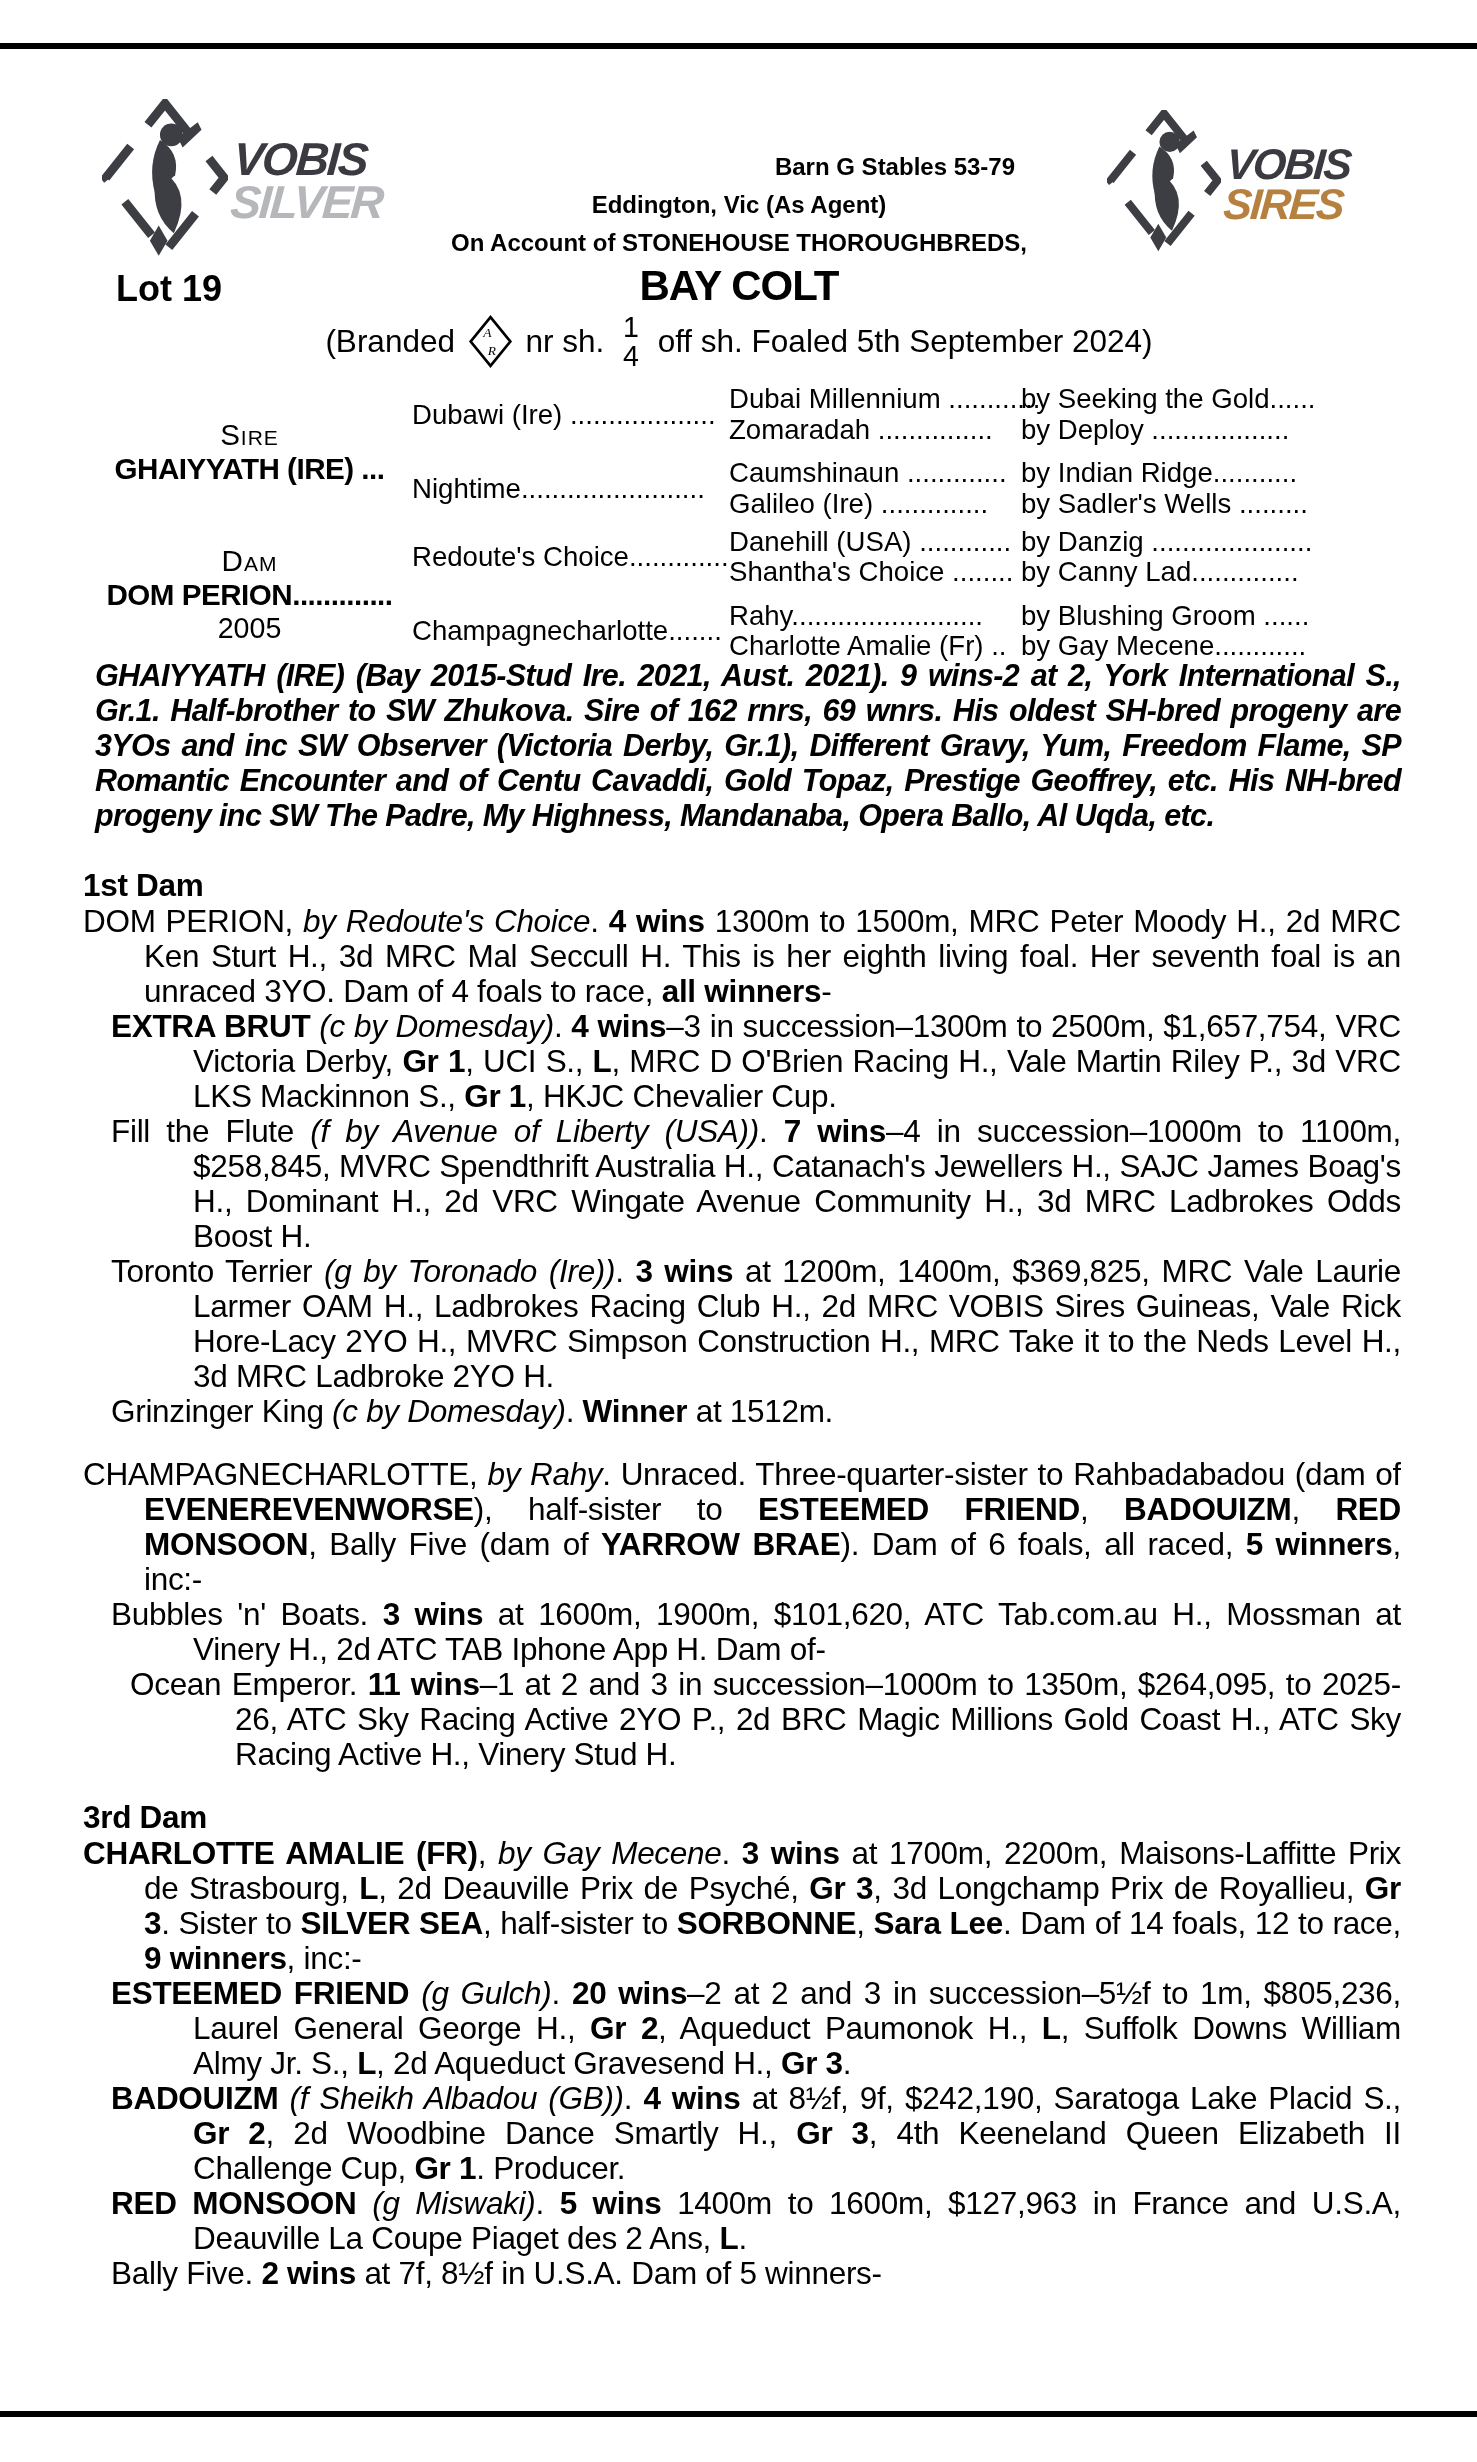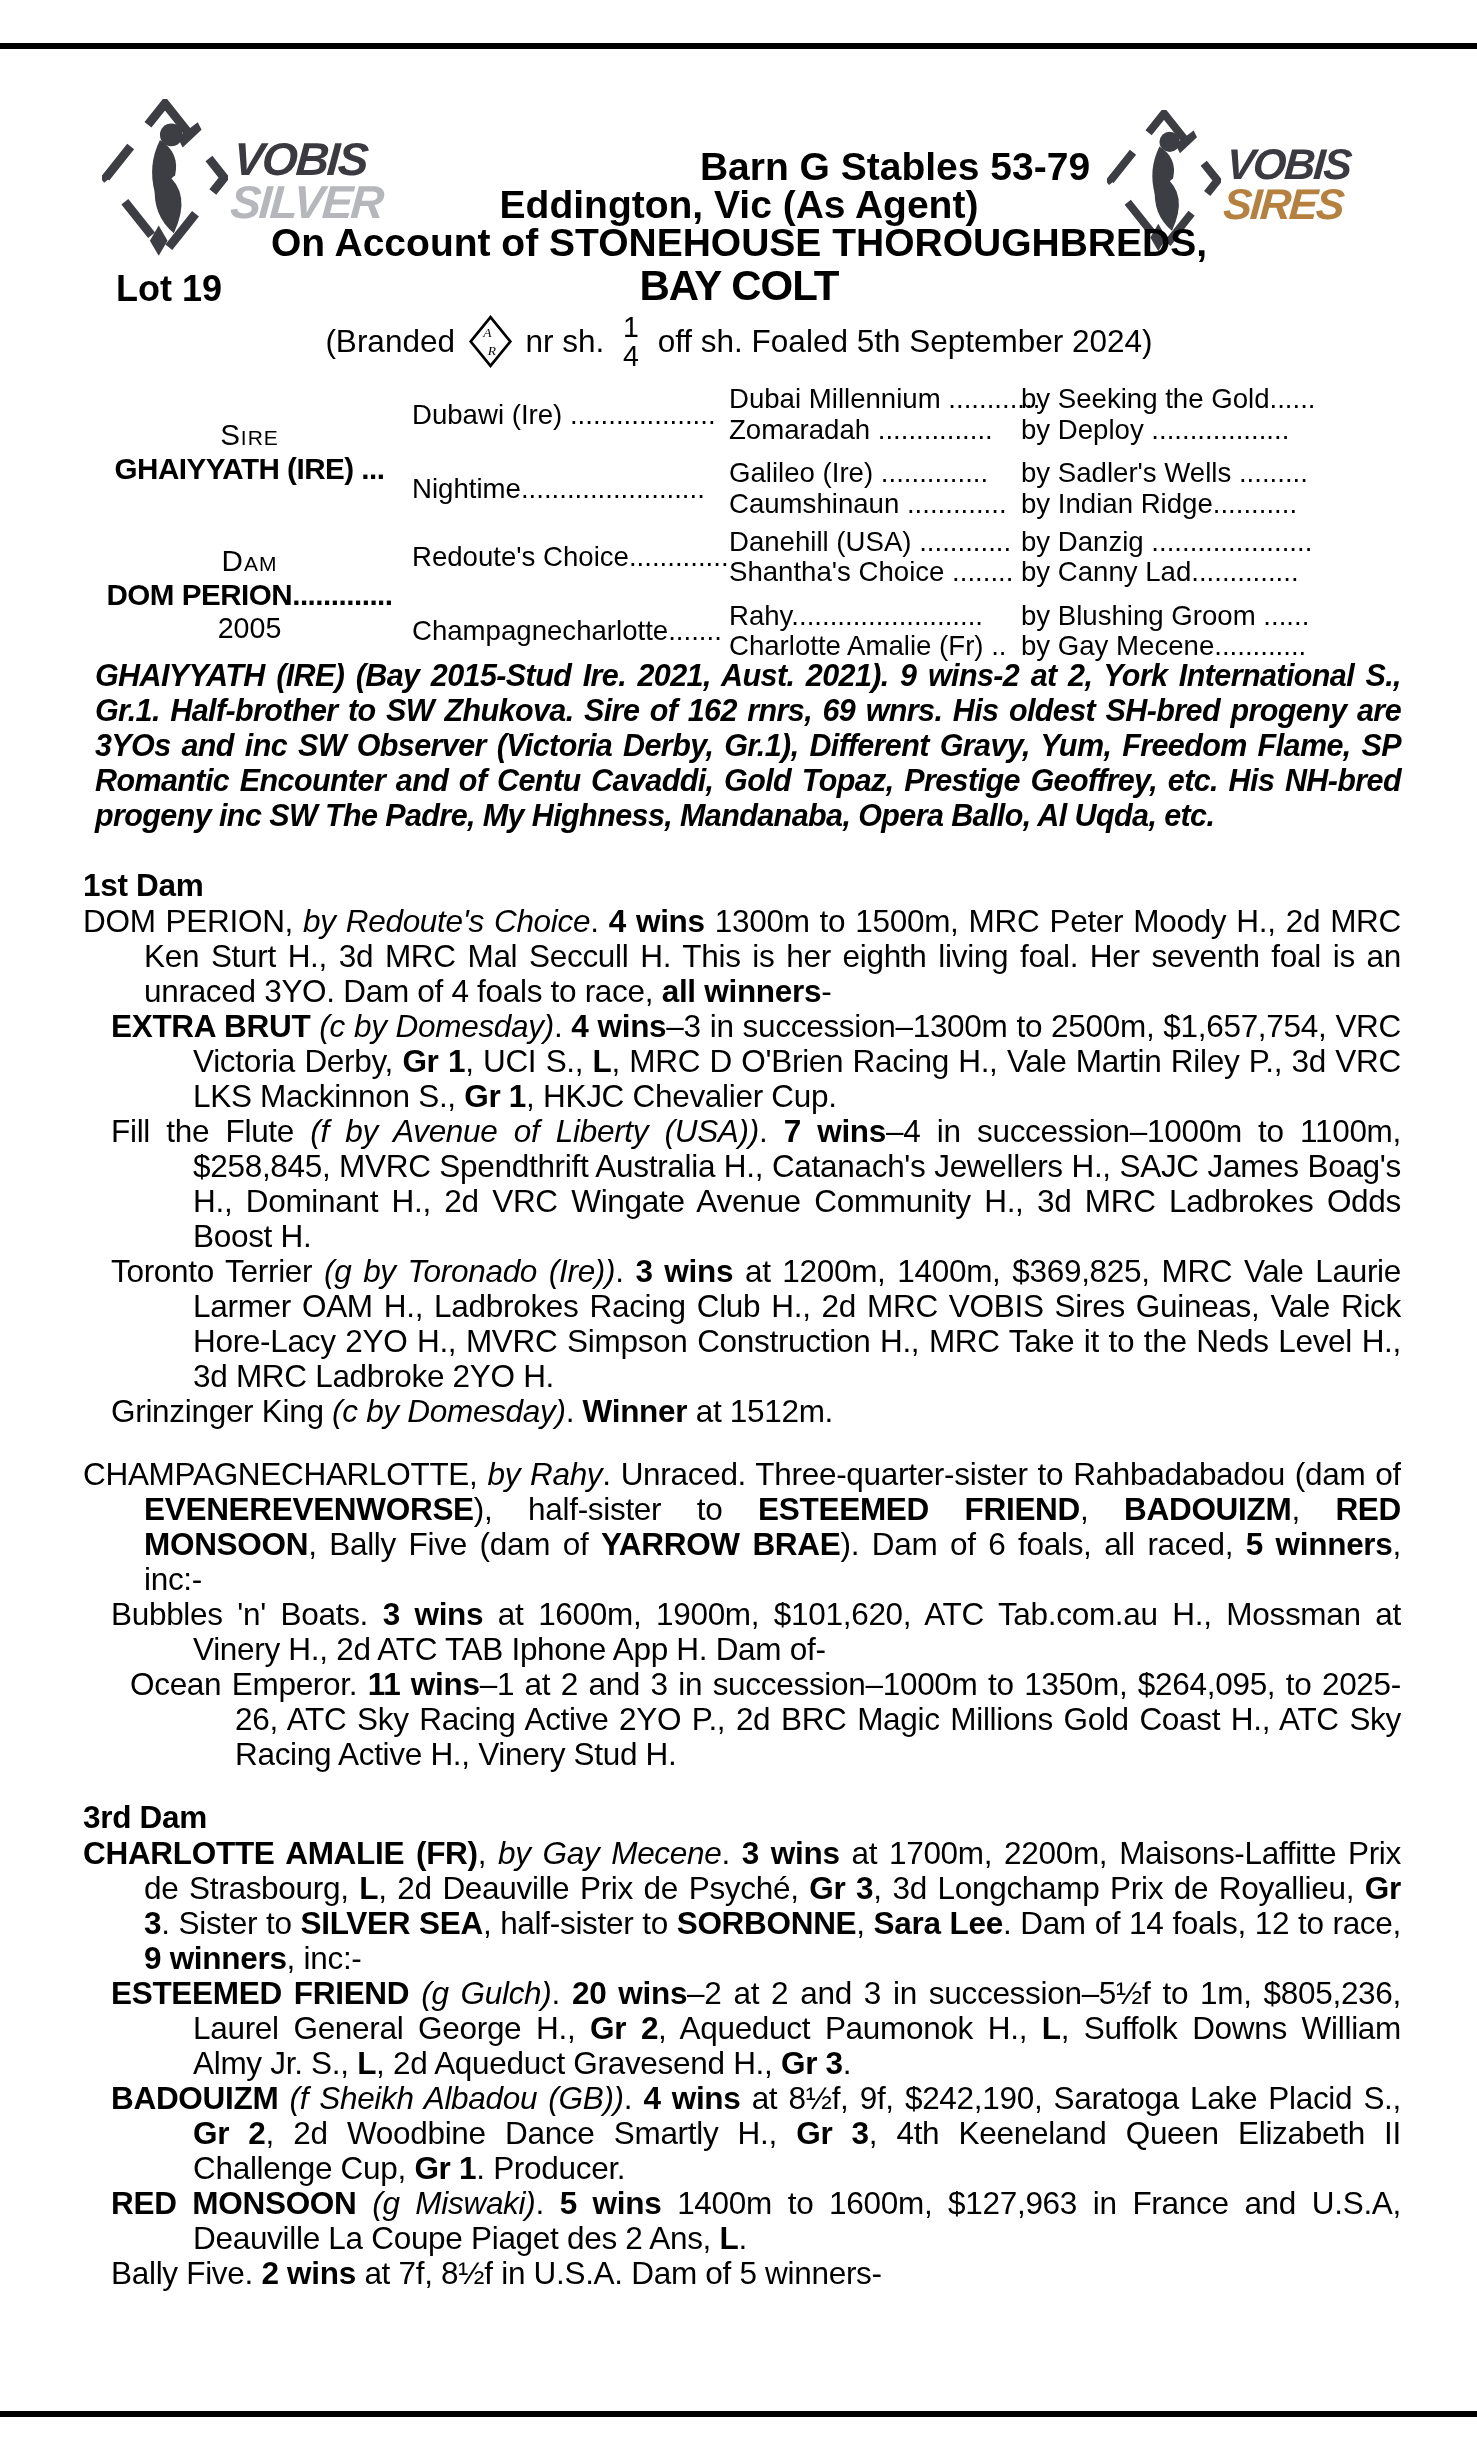--- a/index.html
+++ b/index.html
@@ -20,21 +20,21 @@
   .logo-right .emblem{width:114px;height:148px;}
   .logo-words{display:flex;flex-direction:column;font-weight:bold;font-style:italic;
     font-size:46px;line-height:0.94;letter-spacing:-2px;transform:skewX(-4deg);}
   .logo-right .logo-words{font-size:43px;}
   .word-vobis{color:#3a3a40;}
   .word-silver{color:#b5b7ba;}
   .word-sires{color:#b6803f;}
 
   
   .consignor{position:absolute;left:0;right:0;top:148px;text-align:center;
-    font-weight:bold;font-size:39px;line-height:38px;}
+    font-weight:bold;font-size:24px;line-height:38px;}
   .consignor .barn{position:relative;left:156px;}
 
   .lot{position:absolute;left:116px;top:268px;font-weight:bold;font-size:36px;}
   .colt-title{position:absolute;left:0;right:0;top:262px;text-align:center;
     font-weight:bold;font-size:42px;letter-spacing:-1px;}
 
   .branded{position:absolute;left:0;right:0;top:313px;display:flex;
     justify-content:center;align-items:center;gap:12.8px;font-size:31.5px;}
   .brand-mark{width:45px;height:57px;}
   .fraction{display:inline-flex;flex-direction:column;align-items:center;
@@ -152,26 +152,26 @@
             <div class="ped-gp">
               <span class="ped-gp-name">Zomaradah ...............</span>
               <span class="ped-gp-by">by Deploy ..................</span>
             </div>
           </div>
         </div>
         <div class="ped-parent">
           <div class="ped-parent-name">Nightime........................</div>
           <div class="ped-gps">
             <div class="ped-gp">
+              <span class="ped-gp-name">Caumshinaun .............</span>
+              <span class="ped-gp-by">by Indian Ridge...........</span>
+            </div>
+            <div class="ped-gp">
               <span class="ped-gp-name">Galileo (Ire) ..............</span>
               <span class="ped-gp-by">by Sadler's Wells .........</span>
-            </div>
-            <div class="ped-gp">
-              <span class="ped-gp-name">Caumshinaun .............</span>
-              <span class="ped-gp-by">by Indian Ridge...........</span>
             </div>
           </div>
         </div>
       </div>
     </div>
 
     <div class="ped-half">
       <div class="ped-col1">
         <div class="ped-label">Dam</div>
         <div class="ped-name">DOM PERION.............</div>

